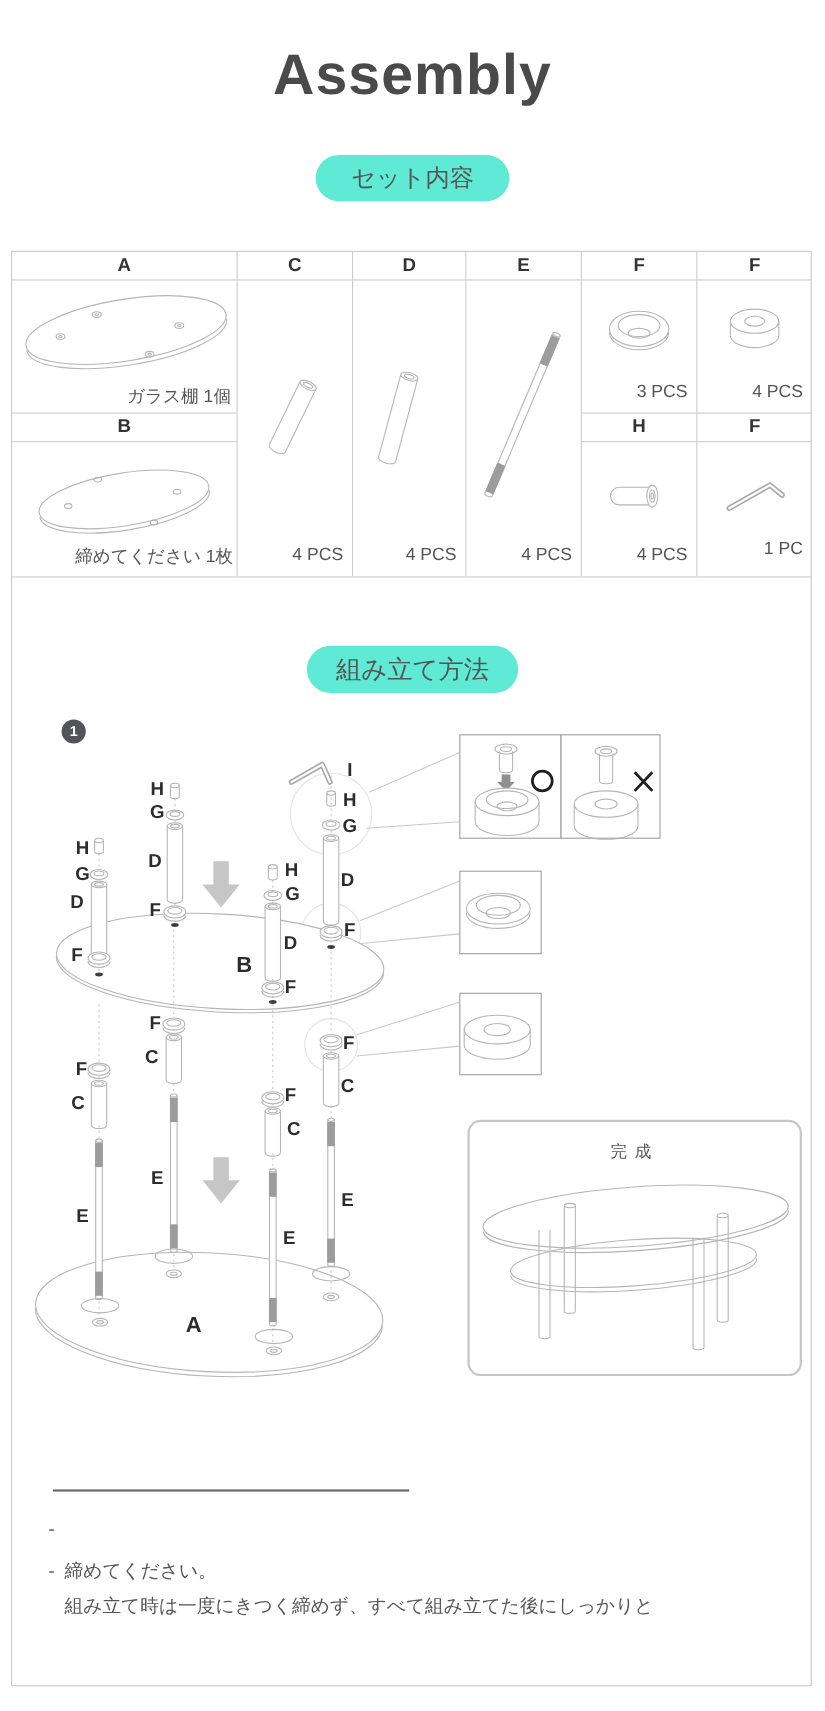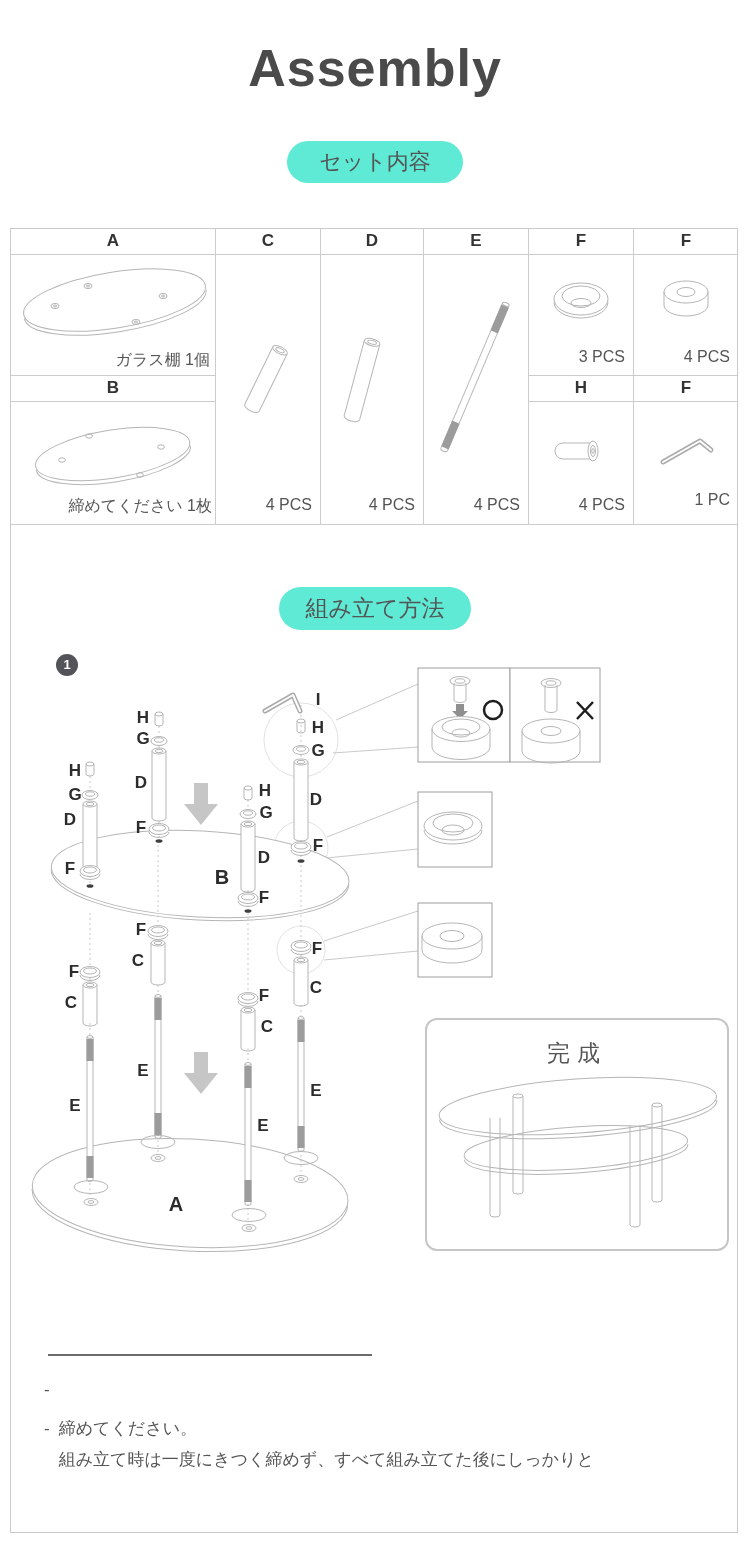--- a/index.html
+++ b/index.html
@@ -20,21 +20,21 @@
   .hcell{position:absolute;top:228px;height:26px;line-height:26px;text-align:center;
          font-size:17px;font-weight:bold;color:#333;}
   .hcell2{top:375px;}
   .cap{position:absolute;font-size:16px;color:#555;text-align:right;}
   .step{position:absolute;left:56px;top:654px;width:22px;height:22px;border-radius:50%;
         background:#53545a;color:#fff;font-size:13px;font-weight:bold;text-align:center;
         line-height:22px;}
   .art{position:absolute;left:0;top:0;pointer-events:none;}
   .done-box{position:absolute;left:425px;top:1018px;width:304px;height:233px;
             border:2px solid #c6c6c6;border-radius:12px;box-sizing:border-box;}
-  .done-title{display:block;text-align:center;margin-top:18px;font-size:23px;
+  .done-title{display:block;text-align:center;margin-top:18px;font-size:15px;
               letter-spacing:7px;color:#555;}
   .note-head{position:absolute;left:48px;top:1320px;font-size:20px;color:#555;}
   .note-rule{position:absolute;left:48px;top:1354px;width:324px;height:2px;background:#6b6b6b;}
   .notes{position:absolute;left:44px;top:1374px;width:676px;}
   .note-item{display:flex;gap:9px;font-size:17px;color:#555;line-height:31px;margin-bottom:8px;}
   .note-marker{flex:0 0 auto;}
   .note-lines span{display:block;}
   
   .s{stroke:#b5b5b5;fill:none;stroke-width:1;}
   .sf{stroke:#b5b5b5;fill:#fff;stroke-width:1;}

